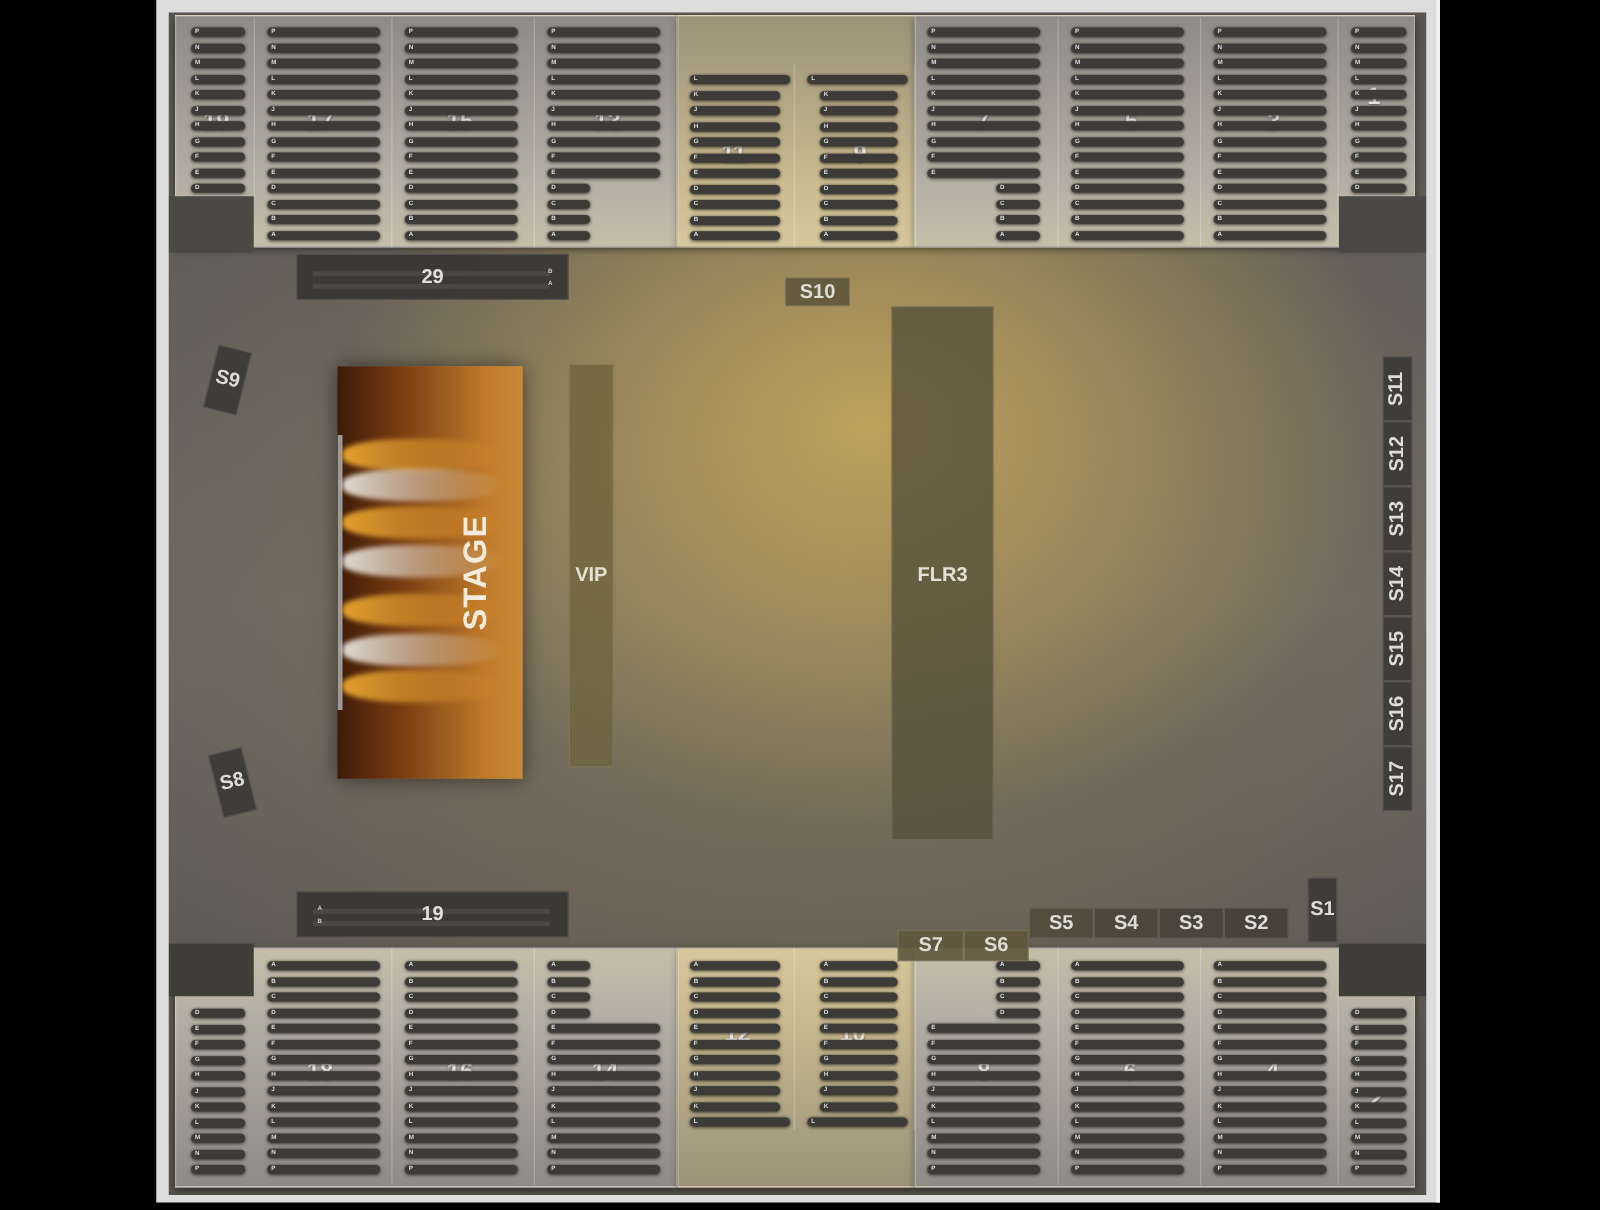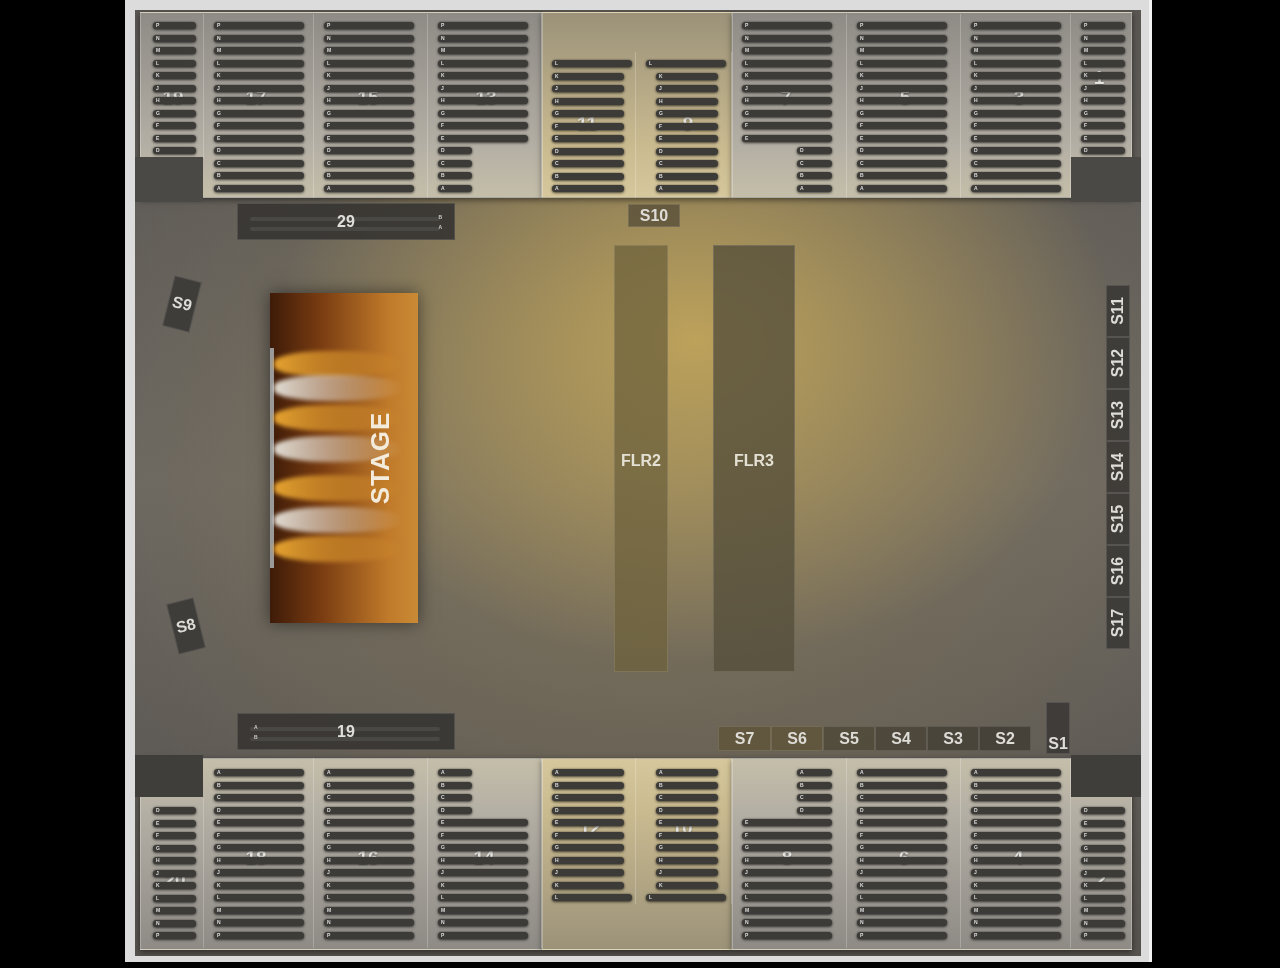--- a/index.html
+++ b/index.html
@@ -64,21 +64,21 @@
     position: absolute; left: 50%; top: 50%; transform: translate(-50%,-50%);
     color: #e0dfdb; font-weight: bold; font-size: 16px;
   }
   .mini { position: absolute; font-size: 5px; color: #ccc; font-weight: bold; }
 
   .suite {
     position: absolute; background: rgba(60,58,54,0.92); color: #dedcd6;
     font-weight: bold; font-size: 16px; display: flex; align-items: center; justify-content: center;
     border: 1px solid rgba(255,255,255,0.12);
   }
-  .suite.warm { background: rgba(95,85,60,0.9); }
+  .suite.warm { background: rgba(95,85,60,0.9); margin-top: 18px; }
   .suite.v span { transform: rotate(-90deg); display: inline-block; }
 
   .stage {
     position: absolute; left: 135px; top: 283px; width: 148px; height: 330px;
     background: linear-gradient(90deg, #3e1b08 0%, #7a3d12 35%, #c07a2a 80%, #c98a35 100%);
     box-shadow: 0 0 16px rgba(0,0,0,0.5); overflow: hidden;
   }
   .stage .rail { position: absolute; left: 0; top: 55px; width: 4px; height: 220px; background: #9a9a9a; }
   .beam {
     position: absolute; left: 4px; height: 26px; width: 130px; border-radius: 50% 60% 60% 50%;
@@ -144,23 +144,20 @@
     <span class="num" style="left:28px; top:64px;">1</span>
   </div>
 
 
   <div class="block bottom" style="left:5px; top:748px; width:402px; height:192px;"></div>
   <div class="block warm-b" style="left:407px; top:748px; width:190px; height:192px;"></div>
   <div class="block bottom" style="left:597px; top:748px; width:400px; height:192px;"></div>
   <div style="position:absolute; left:0; top:745px; width:68px; height:42px; background:#403e3a;"></div>
   <div style="position:absolute; left:936px; top:745px; width:70px; height:42px; background:#403e3a;"></div>
 
-  <div class="section" style="left:8px; top:788px; width:61px; height:150px;">
-    <span class="num" style="left:32px; top:82px;">20</span>
-  </div>
   <div class="section" style="left:69px; top:748px; width:110px; height:190px;">
     <span class="num" style="left:52px; top:100px;">18</span>
   </div>
   <div class="section" style="left:179px; top:748px; width:114px; height:190px;">
     <span class="num" style="left:54px; top:100px;">16</span>
   </div>
   <div class="section" style="left:293px; top:748px; width:114px; height:190px;">
     <span class="num" style="left:56px; top:100px;">14</span>
   </div>
   <div class="section" style="left:407px; top:748px; width:94px; height:146px;">
@@ -974,22 +971,22 @@
     <div class="beam y" style="top:58px;"></div>
     <div class="beam w" style="top:82px;"></div>
     <div class="beam y" style="top:112px;"></div>
     <div class="beam w" style="top:143px;"></div>
     <div class="beam y" style="top:182px;"></div>
     <div class="beam w" style="top:214px;"></div>
     <div class="beam y" style="top:243px;"></div>
     <span class="label">STAGE</span>
   </div>
 
-  <div class="floor" style="left:479px; top:235px; width:54px; height:427px;">
-    <span class="lbl" style="top:206px;">FLR2</span>
+  <div class="floor" style="left:320px; top:281px; width:36px; height:323px;">
+    <span class="lbl" style="top:160px;">VIP</span>
   </div>
   <div class="floor" style="left:578px; top:235px; width:82px; height:427px; background:rgba(85,78,58,0.78);">
     <span class="lbl" style="top:206px;">FLR3</span>
   </div>
 
   <div class="suite warm" style="left:493px; top:194px; width:52px; height:23px;">
     <span>S10</span>
   </div>
   <div class="suite" style="left:33px; top:268px; width:28px; height:52px; transform:rotate(14deg);">
     <span>S9</span>
@@ -1031,16 +1028,16 @@
     </div>
   <div class="suite" style="left:740px; top:716px; width:52px; height:25px; background:rgba(75,70,58,0.9);">
       <span>S4</span>
     </div>
   <div class="suite" style="left:792px; top:716px; width:52px; height:25px; background:rgba(70,66,56,0.9);">
       <span>S3</span>
     </div>
   <div class="suite" style="left:844px; top:716px; width:52px; height:25px; background:rgba(66,62,54,0.9);">
       <span>S2</span>
     </div>
-  <div class="suite" style="left:911px; top:692px; width:24px; height:52px;align-items:flex-end;">
+  <div class="suite" style="left:911px; top:692px; width:24px; height:52px;">
       <span>S1</span>
     </div>
 </div>
 
 </body></html>

